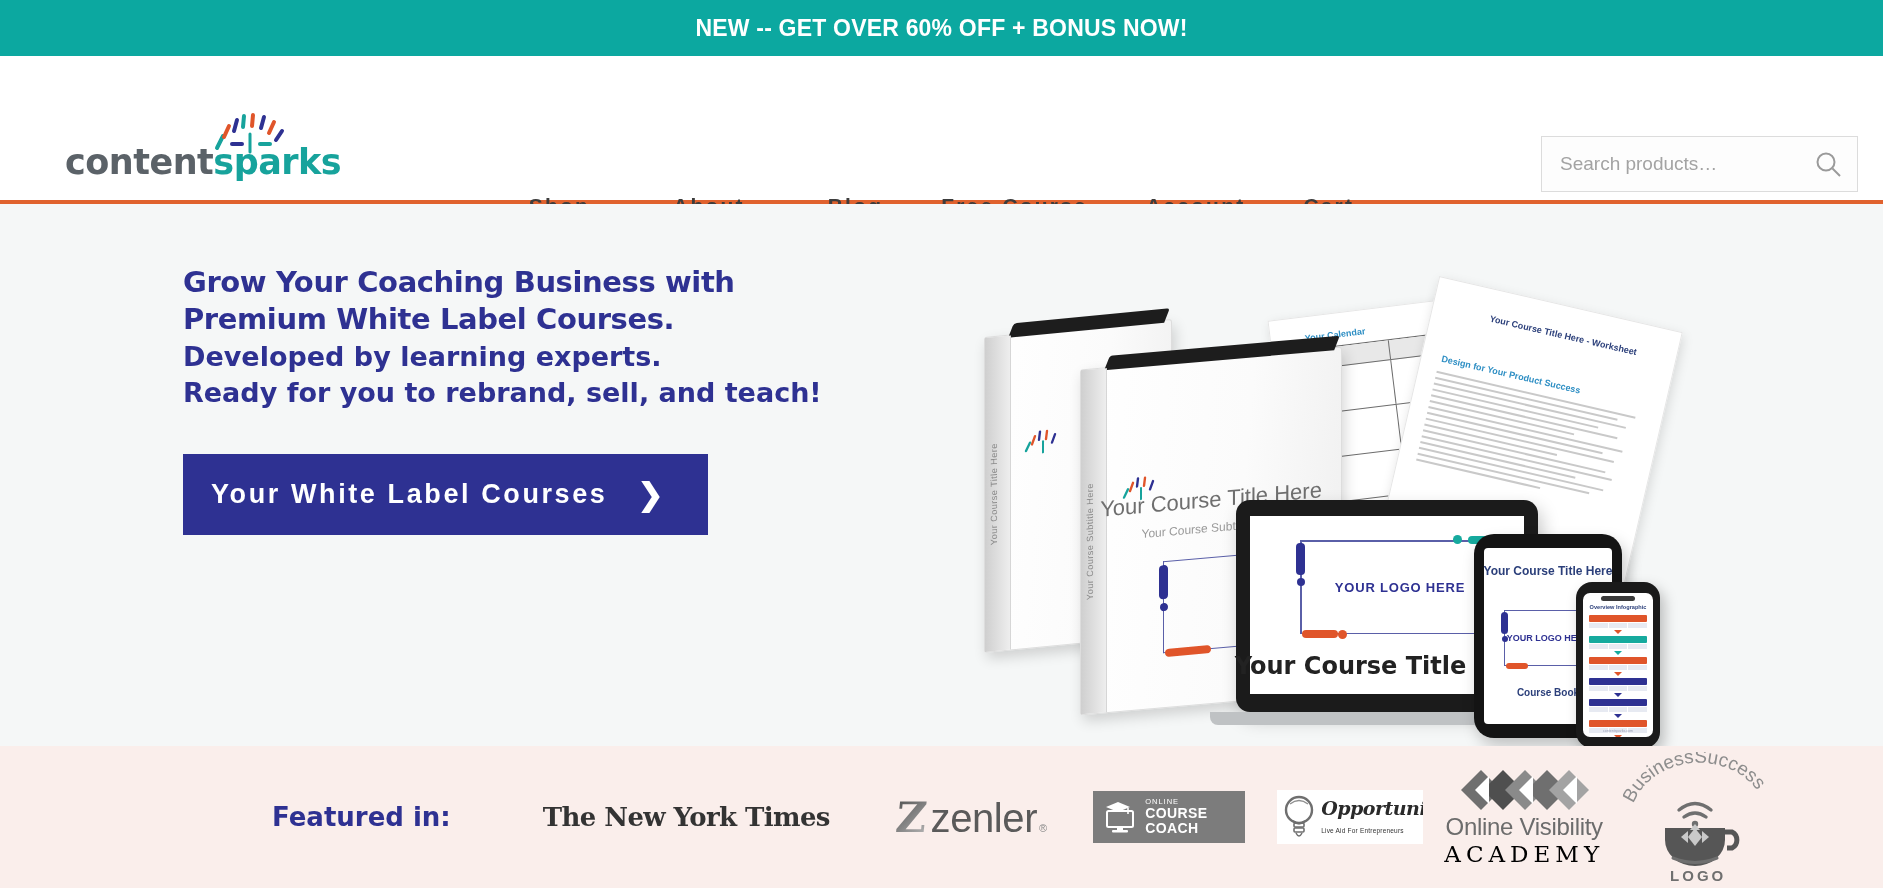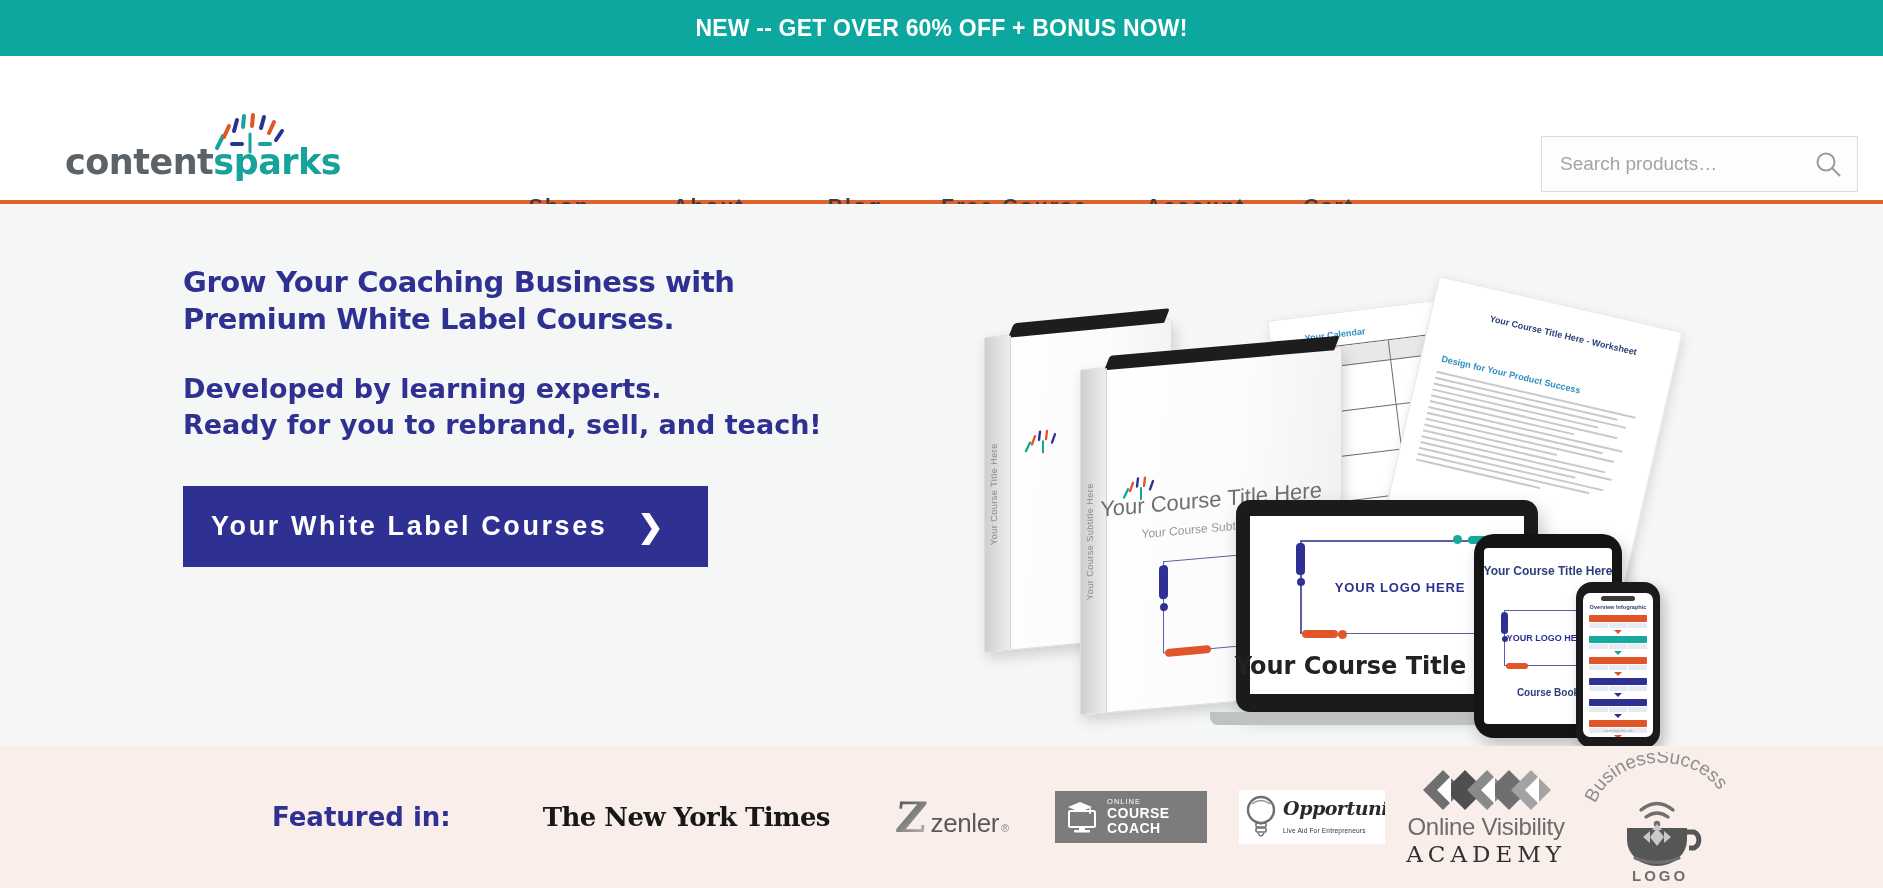--- a/index.html
+++ b/index.html
@@ -98,21 +98,20 @@
     overflow: hidden;
   }
   .hero-copy { position: absolute; left: 183px; top: 60px; width: 760px; }
   .hero-title {
     font-family: "DejaVu Sans", sans-serif;
     font-size: 29px; line-height: 1.29;
     font-weight: 700; color: #2e3192;
     letter-spacing: -0.4px;
   }
   .hero-sub {
-    margin-top: 32px;
     font-family: "DejaVu Sans", sans-serif;
     font-size: 27px; line-height: 1.35;
     font-weight: 700; color: #2e3192;
   }
   .hero-cta {
     margin-top: 42px;
     display: inline-flex; align-items: center; gap: 30px;
     background: #2e3192; color: #ffffff;
     padding: 25px 42px 25px 28px;
     font-size: 27px; font-weight: 700;
@@ -266,33 +265,33 @@
     font-size: 26px; font-weight: 700; color: #2e3192;
     margin-right: 92px; white-space: nowrap;
   }
   .logo-slot {
     display: flex; align-items: center; justify-content: center;
     filter: grayscale(100%);
     flex: 0 0 auto;
   }
   .nyt {
     font-family: "DejaVu Serif", serif;
-    font-size: 26px; font-weight: 700; color: #0f172a;
+    font-size: 26px; font-weight: 700; color: #701a75;
     letter-spacing: -0.6px; white-space: nowrap;
     margin-right: 66px;
   }
   .zenler { display: flex; align-items: baseline; margin-right: 46px; }
   .zenler-z {
     font-family: "DejaVu Serif", serif;
     font-size: 42px; font-weight: 700;
     background: linear-gradient(135deg,#4a4a4a,#bdbdbd);
     -webkit-background-clip: text; background-clip: text; color: transparent;
     transform: skewX(-6deg); margin-right: 4px;
   }
-  .zenler-word { font-size: 26px; color: #5a5a5a; letter-spacing: -0.4px; }
+  .zenler-word { font-size: 40px; color: #5a5a5a; letter-spacing: -0.4px; }
   .zenler-r { font-size: 11px; color: #8a8a8a; margin-left: 2px; }
 
   .occ-box {
     width: 152px; height: 52px; background: #7c7c7c;
     display: flex; align-items: center; gap: 7px;
     padding: 0 9px; margin-right: 32px;
   }
   .occ-monitor { width: 36px; height: 34px; position: relative; flex: 0 0 36px; }
   .occ-text { color: #ffffff; line-height: 1.05; }
   .occ-online { font-size: 7.5px; letter-spacing: 1px; display: block; }
@@ -315,21 +314,21 @@
   .opp-sub {
     font-size: 6.5px; color: #333333; text-align: right;
     letter-spacing: .2px; white-space: nowrap; margin-top: 1px;
   }
 
   .ova { width: 170px; text-align: center; margin-right: 14px; position: relative; }
   .ova-mark { height: 46px; display: flex; justify-content: center; align-items: center; }
   .ova-name { font-size: 24px; color: #6c6c6c; letter-spacing: -0.3px; white-space: nowrap; }
   .ova-academy {
     font-family: "DejaVu Serif", serif;
-    font-size: 23px; color: #4c1d95; letter-spacing: 5px; white-space: nowrap;
+    font-size: 23px; color: #000000; letter-spacing: 5px; white-space: nowrap;
   }
 
   .bsc { width: 150px; position: relative; height: 130px; }
   .bsc-arc {
     position: absolute; top: 0; left: 0; width: 150px; height: 60px;
   }
   .bsc-cup { position: absolute; top: 42px; left: 28px; width: 92px; height: 76px; }
   .bsc-cafe {
     position: absolute; bottom: -2px; left: 50%; transform: translateX(-50%);
     font-size: 15px; letter-spacing: 3px; color: #6f6f6f; font-weight: 700;

